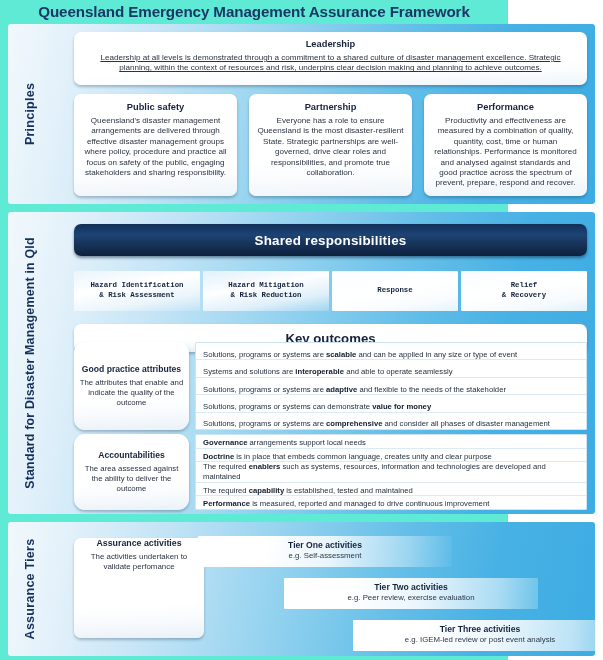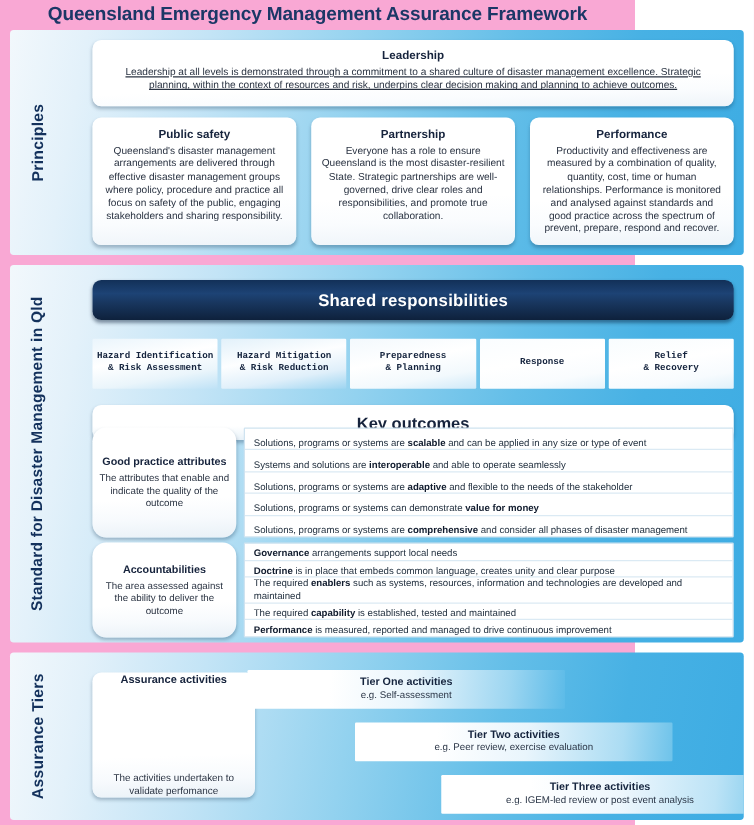--- a/index.html
+++ b/index.html
@@ -9,21 +9,21 @@
     height: 660px;
     background: #ffffff;
     font-family: "Liberation Sans", sans-serif;
     overflow: hidden;
   }
 
   .page {
     position: relative;
     width: 508px;
     height: 660px;
-    background: #f9a8d4;
+    background: #5eead4;
   }
 
   
   .title {
     position: absolute;
     top: 2px; left: 0; right: 0;
     text-align: center;
     font-size: 15.2px;
     font-weight: bold;
     color: #1b3766;
@@ -227,21 +227,21 @@
   .assurance-card {
     position: absolute;
     left: 66px; top: 16px;
     width: 130px; height: 100px;
     background: linear-gradient(178deg, #ffffff 0%, #ffffff 66%, #f7fafd 84%, #e9f1f7 100%);
     border-radius: 7px;
     box-shadow: 0 2px 3px rgba(12,40,70,0.28);
     display: flex;
     flex-direction: column;
     align-items: center;
-    justify-content: space-between;
+    justify-content: flex-start;
     text-align: center;
     padding: 0 7px;
   }
   .assurance-card .gl-title {
     font-weight: bold; font-size: 8.8px; color: #16233c;
     line-height: 11px; margin-bottom: 3px;
   }
   .assurance-card .gl-sub { font-size: 7.9px; line-height: 10px; color: #2a3342; }
 
   .tier {
@@ -306,23 +306,20 @@
       <span>Shared responsibilities</span>
     </div>
 
     <div class="resp-row" id="resp-row">
         <div class="resp-tile rt1">
           <span>Hazard Identification<br>&amp; Risk Assessment</span>
         </div>
         <div class="resp-tile rt2">
           <span>Hazard Mitigation<br>&amp; Risk Reduction</span>
         </div>
-        <div class="resp-tile rt3">
-          <span>Preparedness<br>&amp; Planning</span>
-        </div>
         <div class="resp-tile rt5">
           <span>Response</span>
         </div>
         <div class="resp-tile rt6">
           <span>Relief<br>&amp; Recovery</span>
         </div>
       </div>
 
     <div class="key-outcomes">
       <span>Key outcomes</span>

